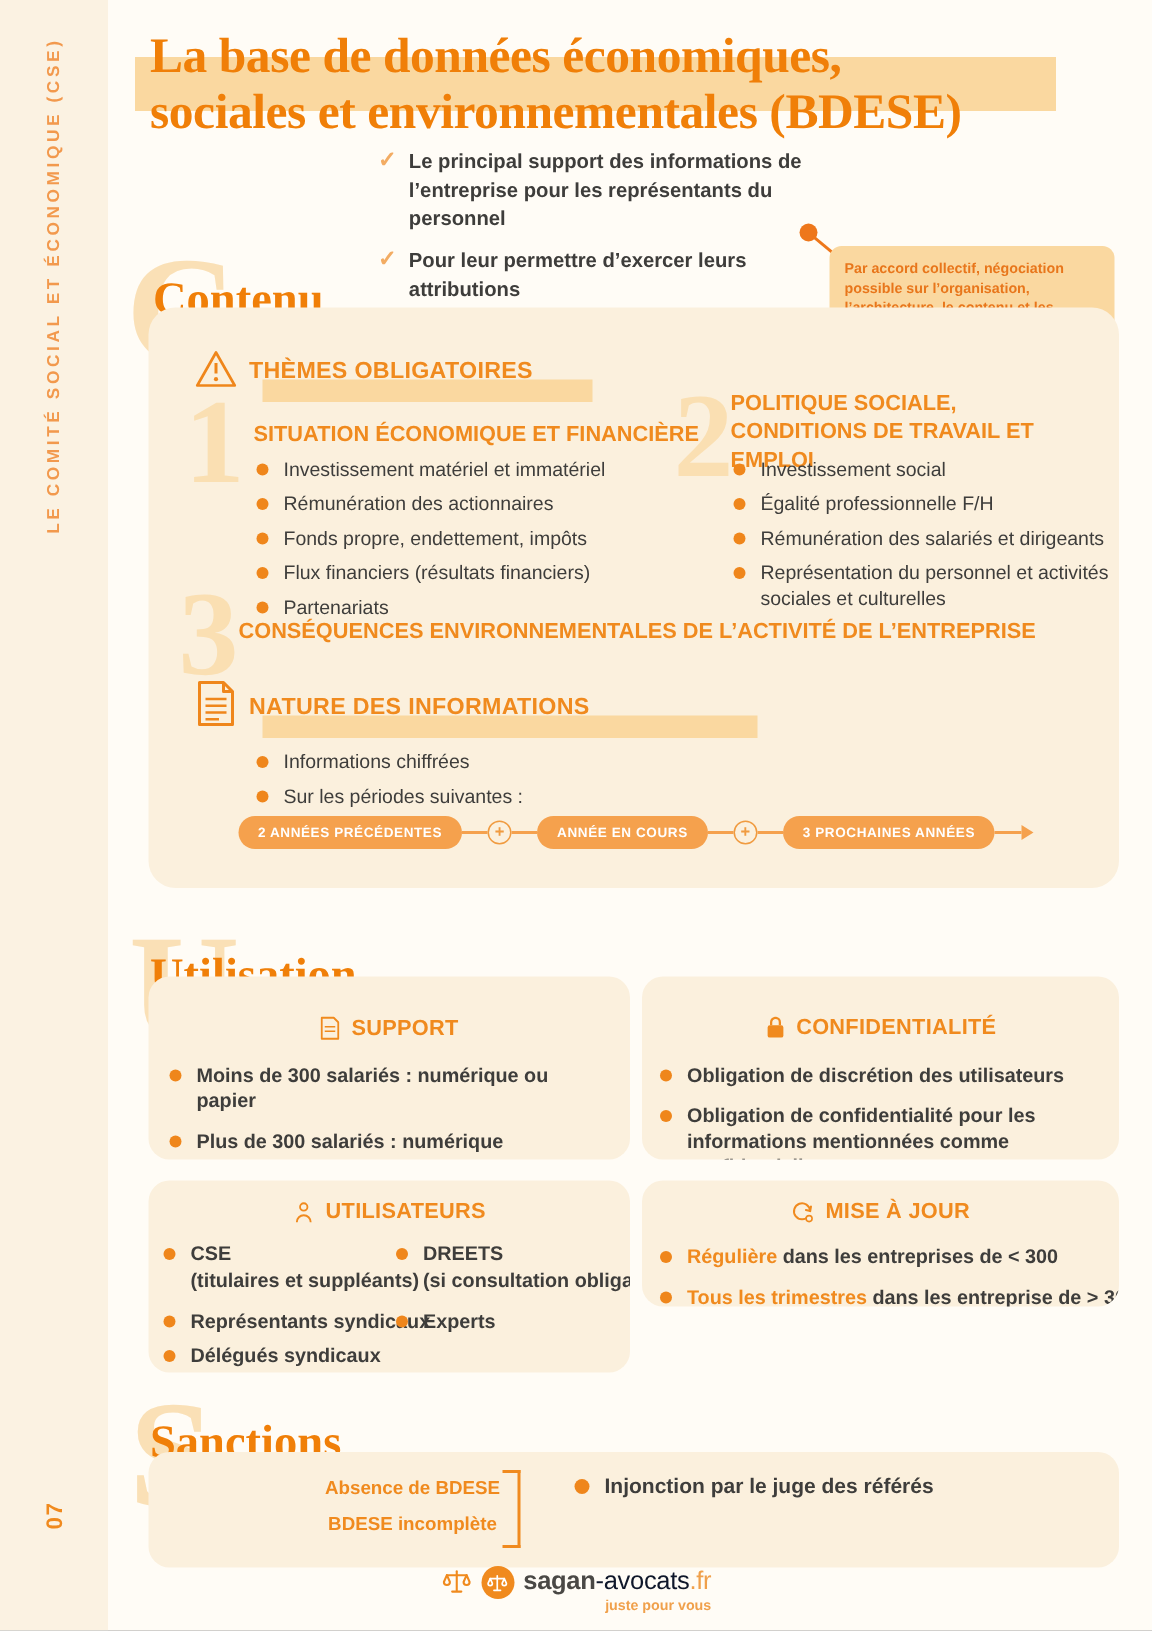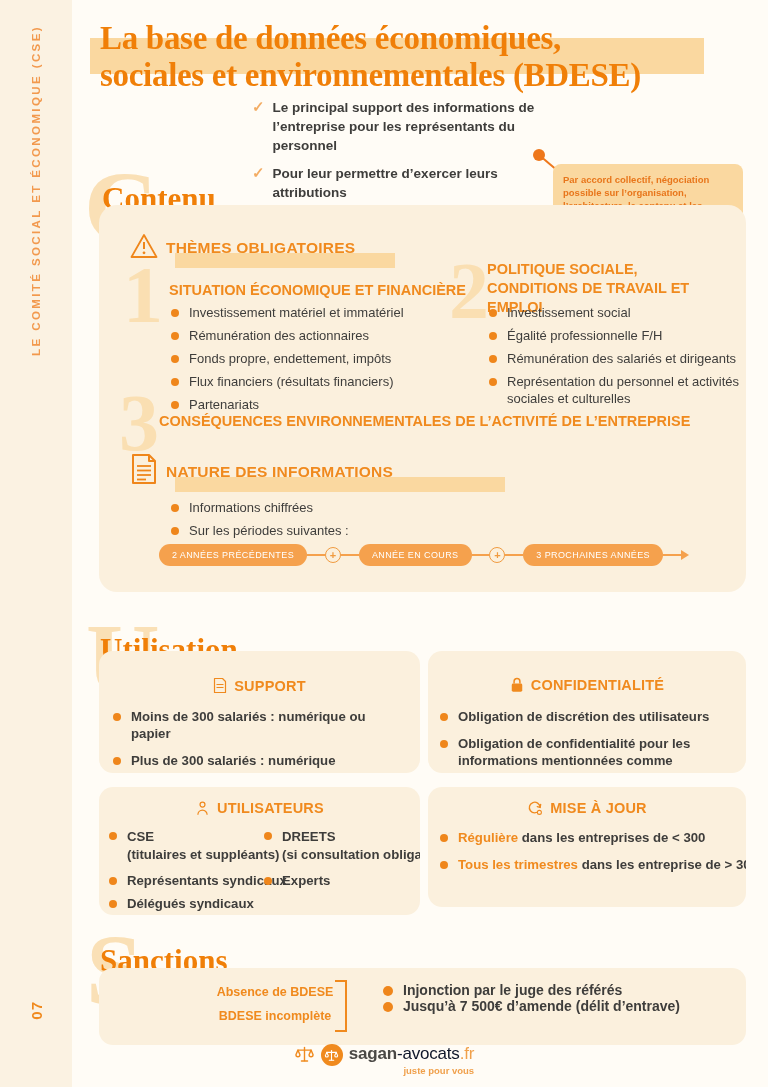--- a/index.html
+++ b/index.html
@@ -54,21 +54,21 @@
   .num{position:absolute;font-family:"Liberation Serif",serif;font-weight:700;font-size:80px;line-height:76px;color:#FADFB2;}
   .theme-title{position:absolute;font-size:14.5px;line-height:19px;font-weight:700;color:var(--orange-bright);}
 
   .blist{position:absolute;}
   .brow{display:flex;gap:10px;align-items:flex-start;}
   .dt{width:8px;height:8px;border-radius:50%;background:var(--orange);flex:none;margin-top:5px;}
   .btxt{font-size:13px;line-height:17px;font-weight:500;color:var(--dark);}
 
   
   .timeline{position:absolute;display:flex;align-items:center;}
-  .pill{height:22px;border-radius:11px;background:var(--pill);color:#fff;font-size:9px;font-weight:400;letter-spacing:0.4px;display:flex;align-items:center;padding:0 13px;white-space:nowrap;}
+  .pill{height:22px;border-radius:11px;background:var(--pill);color:#fff;font-size:9px;font-weight:700;letter-spacing:0.4px;display:flex;align-items:center;padding:0 13px;white-space:nowrap;}
   .tl-line{height:2px;background:var(--pill);}
   .plus-c{width:16px;height:16px;border:1.5px solid #F09B40;border-radius:50%;background:var(--panel);color:#F09B40;font-size:11px;font-weight:700;display:flex;align-items:center;justify-content:center;flex:none;line-height:1;}
   .tl-arrow{width:0;height:0;border-left:8px solid var(--pill);border-top:5px solid transparent;border-bottom:5px solid transparent;}
 
   
   .card{position:absolute;background:var(--panel);border-radius:14px;overflow:hidden;}
   .card-head{position:absolute;left:0;right:0;display:flex;align-items:center;justify-content:center;gap:7px;font-size:14.5px;font-weight:700;color:var(--orange-bright);letter-spacing:0.2px;}
   .card .btxt{font-size:13.2px;font-weight:600;}
   .em-orange{color:var(--orange-bright);font-weight:700;}
   .sub-line{font-size:13.2px;font-weight:600;color:var(--dark);white-space:nowrap;}
@@ -318,21 +318,21 @@
           <span class="sub-line">(si consultation obligatoire)</span>
         </span>
       </div>
       <div class="brow" style="margin-top:9px;">
           <span class="dt"></span>
           <span class="btxt" style="font-weight:600;">Experts</span>
         </div>
     </div>
   </div>
 
-  <div class="card" style="left:428px;top:787px;width:318px;height:120px;padding-left:48px;">
+  <div class="card" style="left:428px;top:787px;width:318px;height:84px;padding-left:48px;">
     <div class="card-head" style="top:13px;">
       <span>
         <svg width="16" height="16" viewBox="0 0 24 24" fill="none" stroke="#F08A1E" stroke-width="2" stroke-linecap="round">
           <path d="M19.5 11 a8 8 0 1 0 -1.5 5"></path>
           <path d="M20.5 6.5 L19.7 11 L15.4 10"></path>
           <circle cx="18.6" cy="18.6" r="3" stroke-width="1.6" fill="#FBF0DD"></circle>
         </svg>
       </span>
       <span>MISE À JOUR</span>
     </div>
@@ -352,24 +352,20 @@
   <div class="section-title" style="left:100px;top:943px;">Sanctions</div>
 
   <div class="card" style="left:99px;top:968px;width:647px;height:77px;">
     <div class="cause" style="left:96px;top:17px;width:160px;text-align:center;">Absence de BDESE</div>
     <div class="cause" style="left:96px;top:41px;width:160px;text-align:center;">BDESE incomplète</div>
     <div class="bracket" style="left:236px;top:12px;height:52px;"></div>
     <div class="blist" style="left:284px;top:14px;width:340px;">
       <div class="brow" style="">
           <span class="dt" style="width:10px;height:10px;margin-top:4px;"></span>
           <span class="sanc-txt">Injonction par le juge des référés</span>
-        </div>
-      <div class="brow">
-          <span class="dt" style="width:10px;height:10px;margin-top:4px;"></span>
-          <span class="sanc-txt">Jusqu’à 7 500€ d’amende (délit d’entrave)</span>
         </div>
     </div>
   </div>
 
   <div class="footer">
     <span>
       <svg width="21" height="21" viewBox="0 0 24 24" fill="none" stroke="#F08A1E" stroke-width="1.6" stroke-linecap="round">
         <line x1="12" y1="4" x2="12" y2="19"></line>
           <line x1="8.5" y1="19.5" x2="15.5" y2="19.5"></line>
         <line x1="4.5" y1="7" x2="19.5" y2="7"></line>

